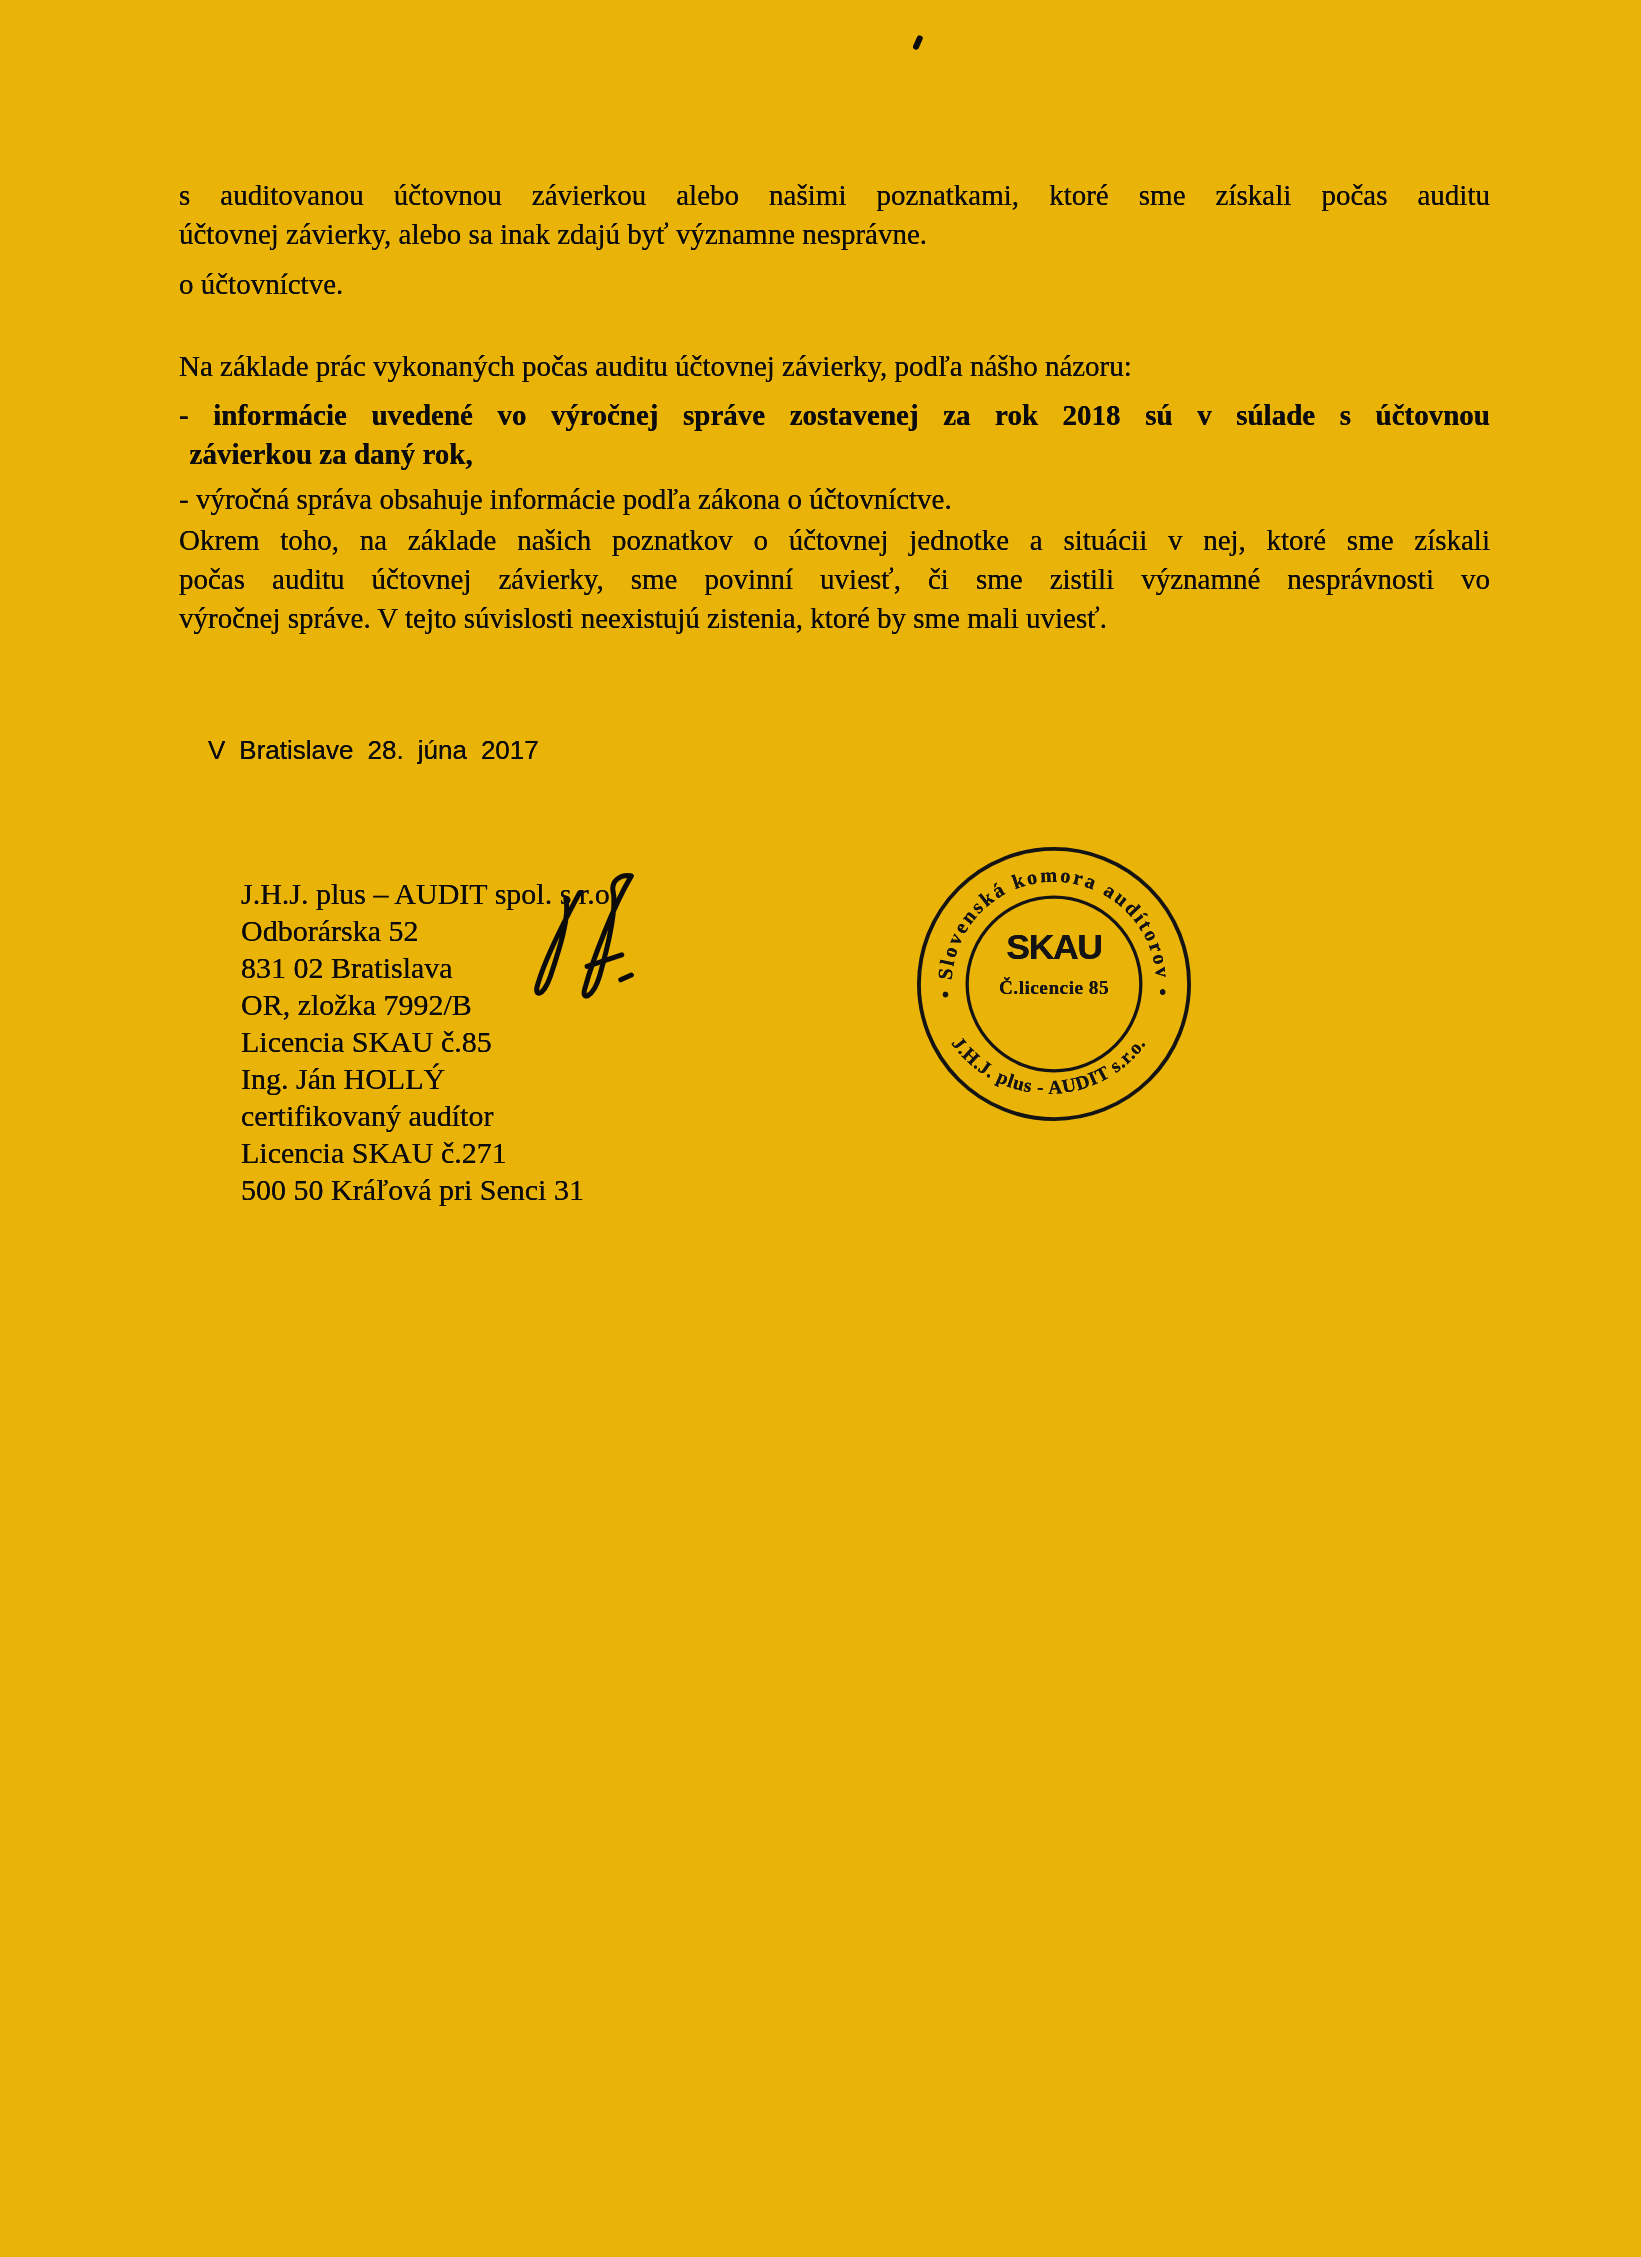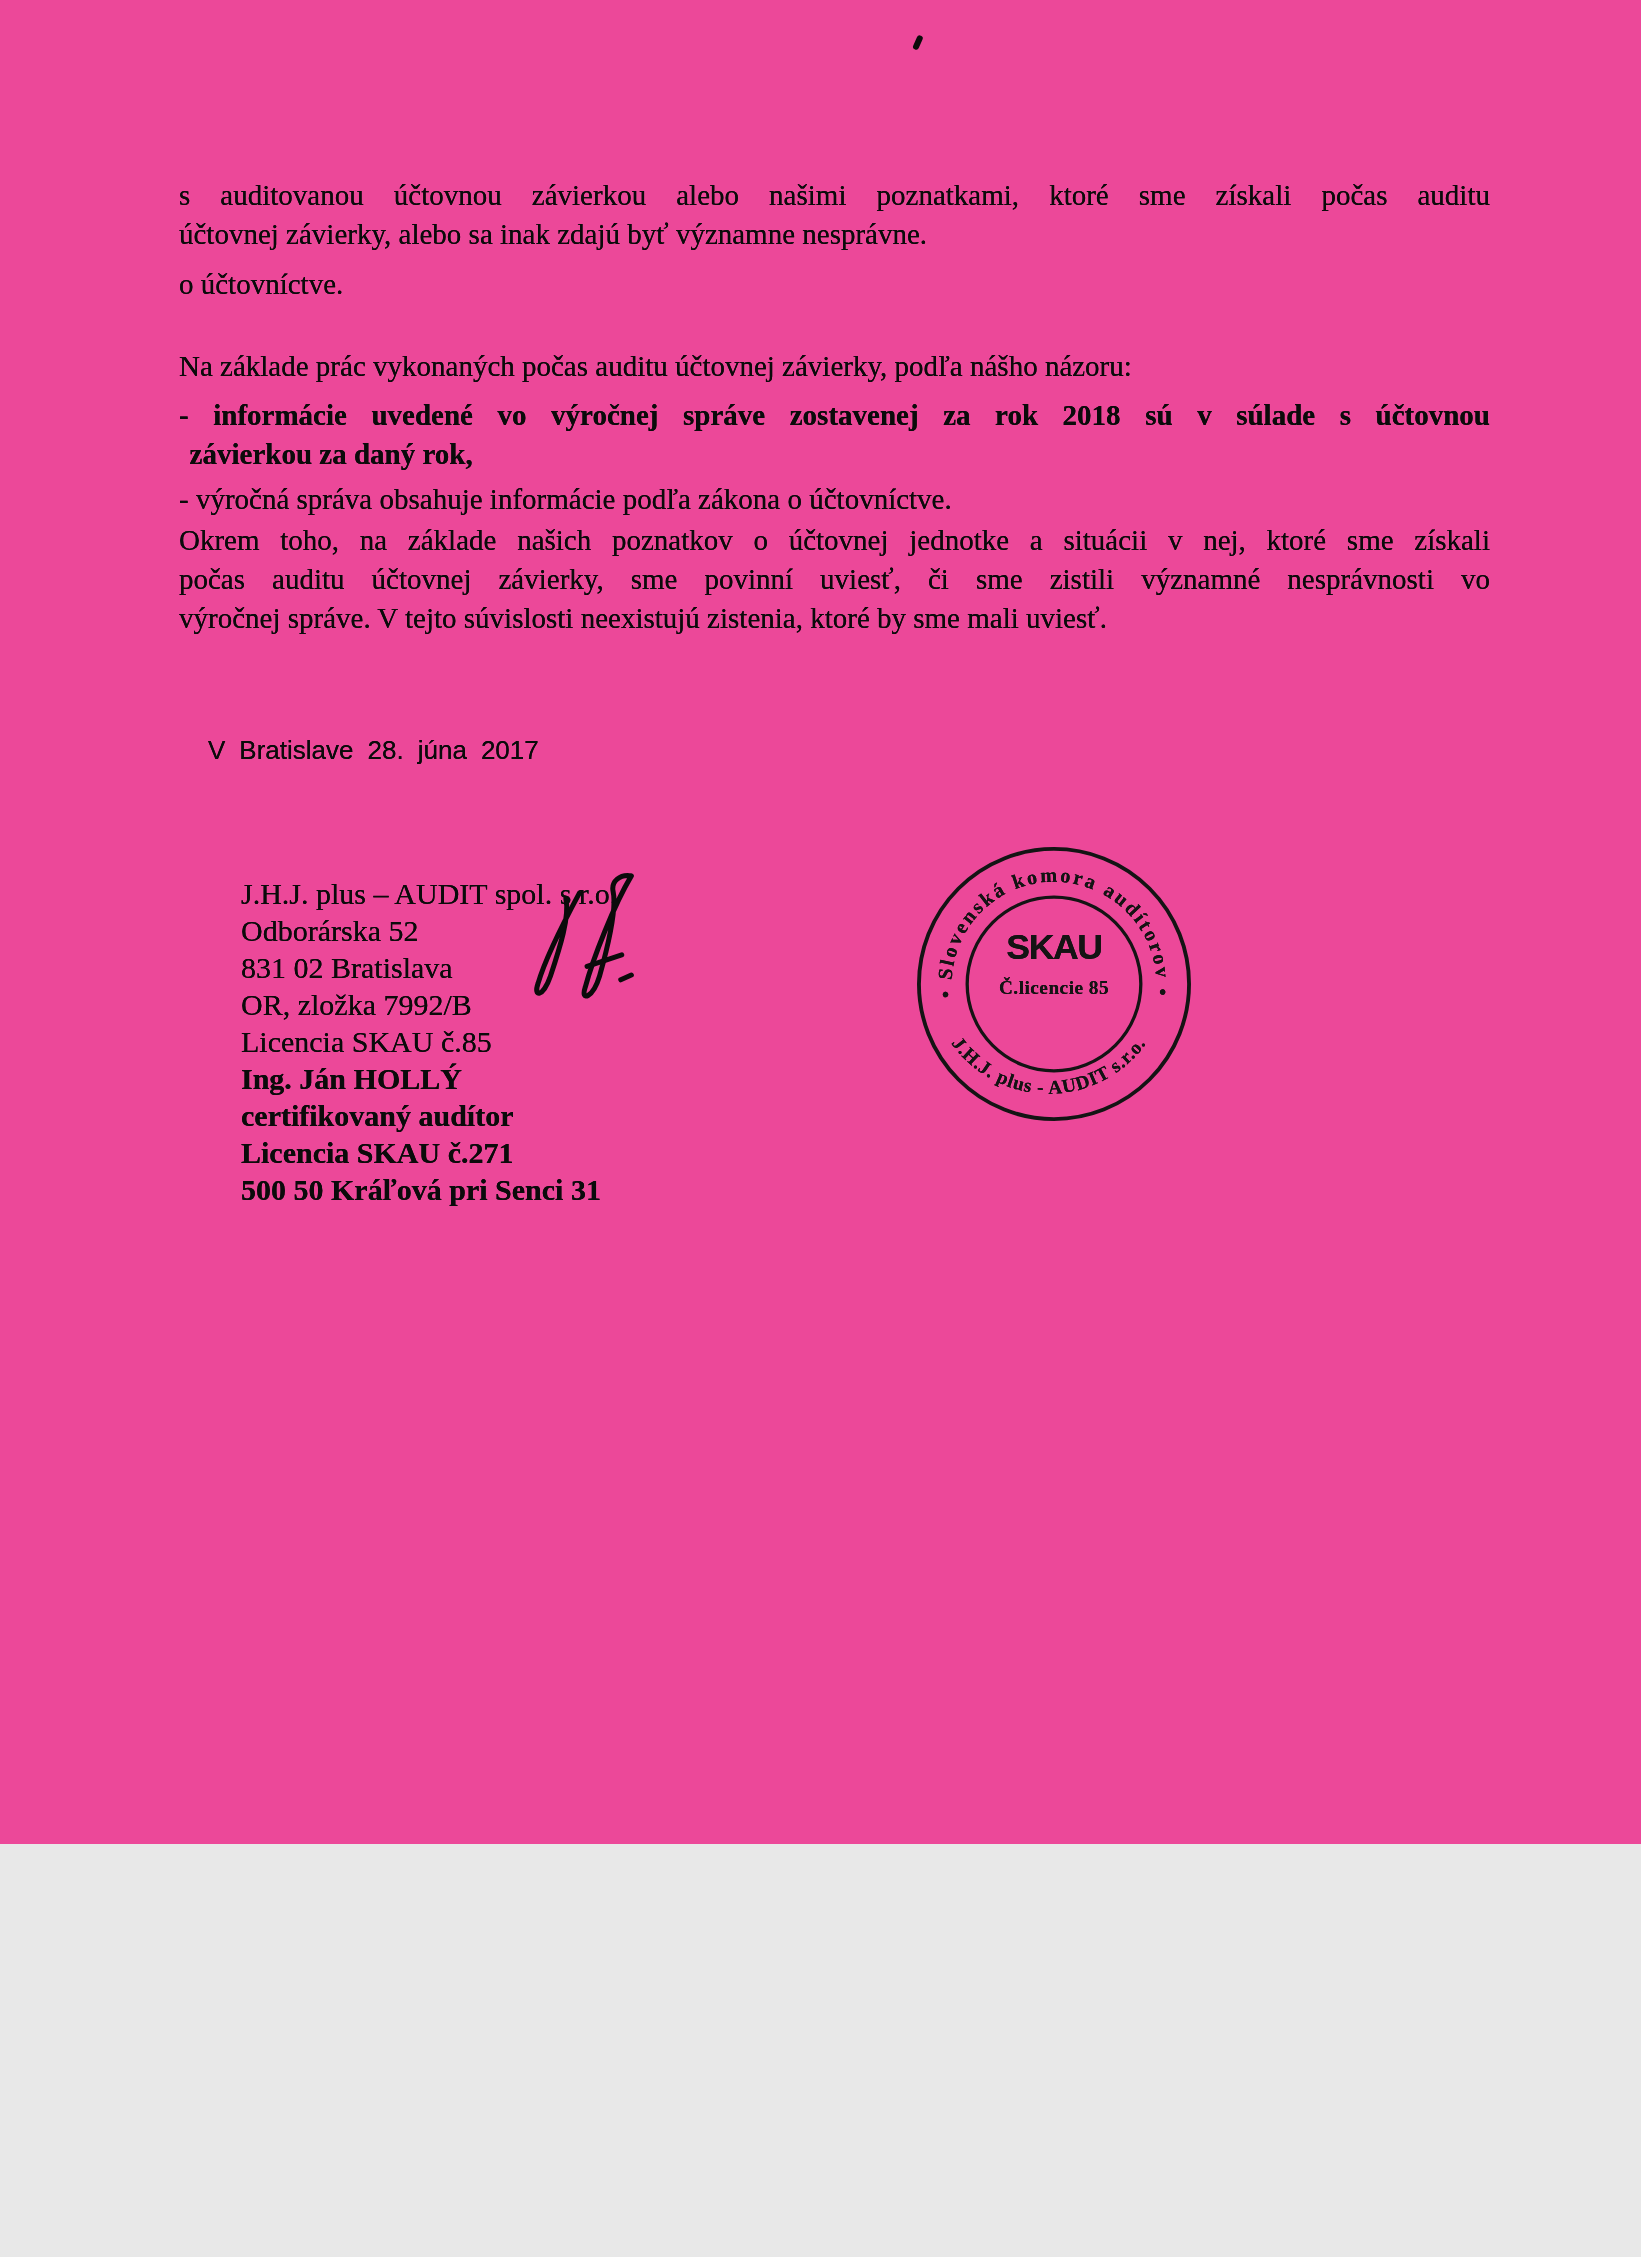--- a/index.html
+++ b/index.html
@@ -1,21 +1,21 @@
 <!DOCTYPE html>
 <html><head>
 <meta charset="utf-8">
 <title>Document</title>
 <style>
   html,body{margin:0;padding:0;background:#e8e8e8;}
   .page{
     position:relative;
-    width:1641px;height:1844px;
+    width:1641px;height:2257px;
     margin:0 auto;
-    background:#ec4899;
+    background:#eab308;
     color:#0b0b0b;
     overflow:hidden;
     font-family:"Liberation Serif", serif;
   }
   
   .ink{ text-shadow:0 0 0.4px currentColor; }
 
   .para{
     position:absolute;left:179px;width:1311px;
     font-size:29px;line-height:39px;
@@ -31,21 +31,21 @@
     font-size:26px;line-height:29px;
     word-spacing:6.8px;
     color:#0b0b0b;
   }
 
   .addr{
     position:absolute;left:241px;
     font-size:30px;line-height:37px;
   }
   .addr-company{ top:848px;margin-top:27px; }
-  .addr-auditor{ top:1060px;font-weight:bold; }
+  .addr-auditor{ top:1060px; }
 
   .signature-svg{ position:absolute;left:529px;top:872px; }
   .stamp-svg{ position:absolute;left:890px;top:820px; }
 
   .stamp-ring-text{
     font-family:"Liberation Serif", serif;
     font-weight:700;
     fill:#141414;
   }
   .stamp-ring-top{ font-size:21px; letter-spacing:2.6px; }

